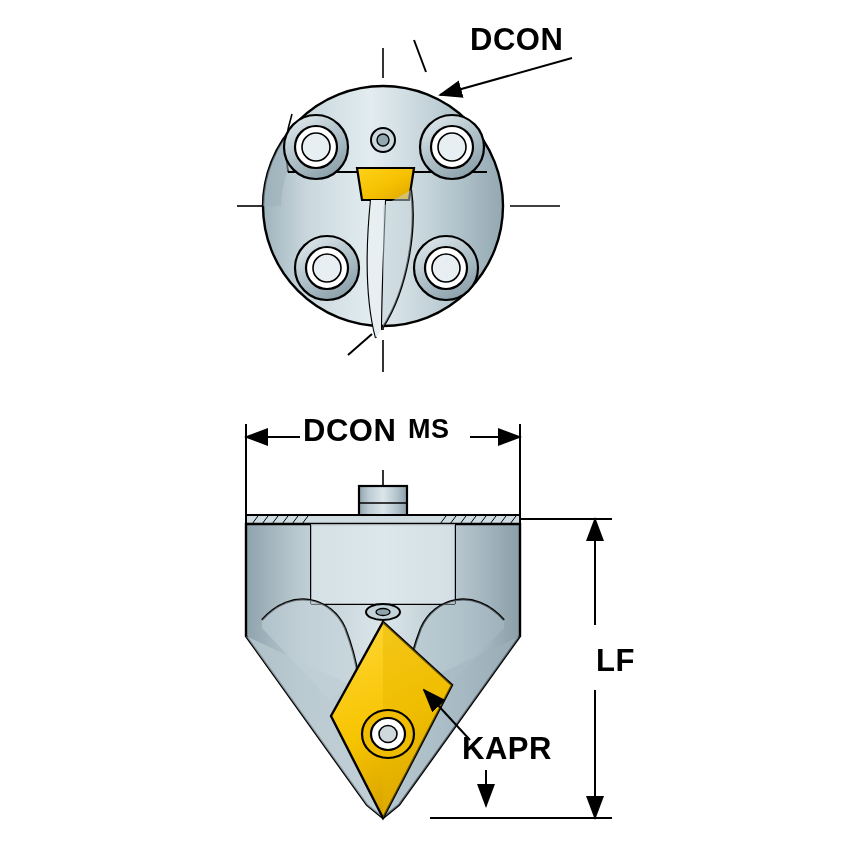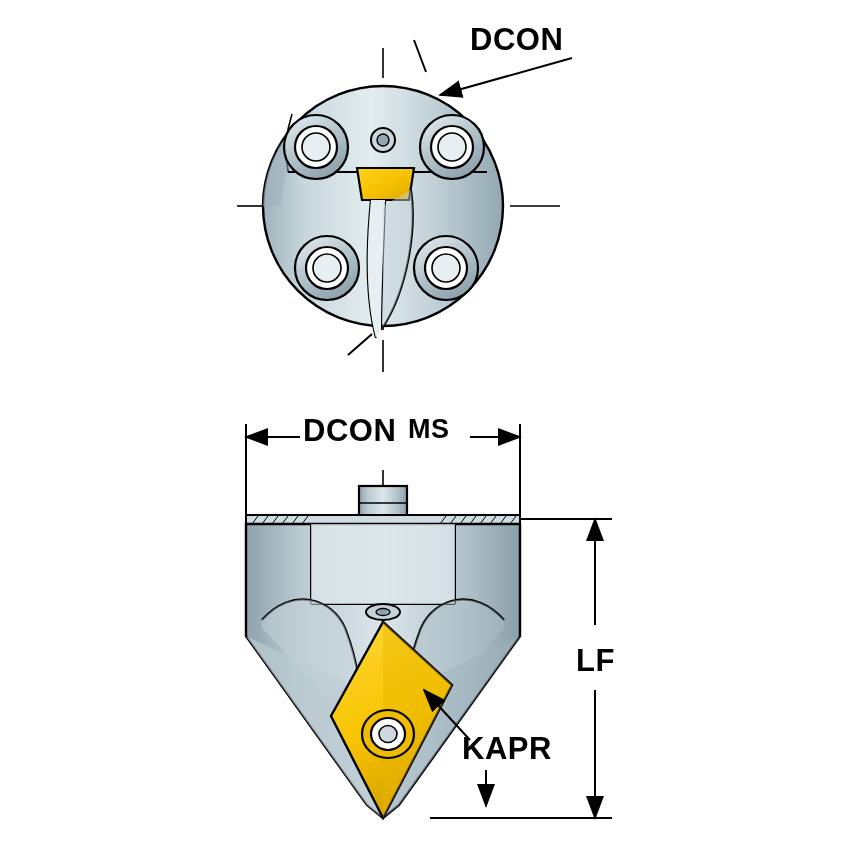--- a/index.html
+++ b/index.html
@@ -26,21 +26,21 @@
     position: absolute;
     font-family: "Liberation Sans", sans-serif;
     font-weight: bold;
     color: #000000;
     white-space: nowrap;
     letter-spacing: 0.5px;
   }
   #lbl-dmin { left: 470px; top: 22px; font-size: 31px; }
   #lbl-dcon { left: 303px; top: 413px; font-size: 31px; }
   #lbl-ms   { left: 408px; top: 414px; font-size: 27px; }
-  #lbl-lf   { left: 576px; top: 643px; font-size: 31px; }
+  #lbl-lf   { left: 596px; top: 643px; font-size: 31px; }
   #lbl-kapr { left: 462px; top: 731px; font-size: 31px; }
 </style>
 </head>
 <body>
 
 <div id="page">
 
   <svg id="diagram" viewBox="0 0 854 854">
     <defs>
       <linearGradient id="gBody" x1="0" y1="0" x2="1" y2="0">

